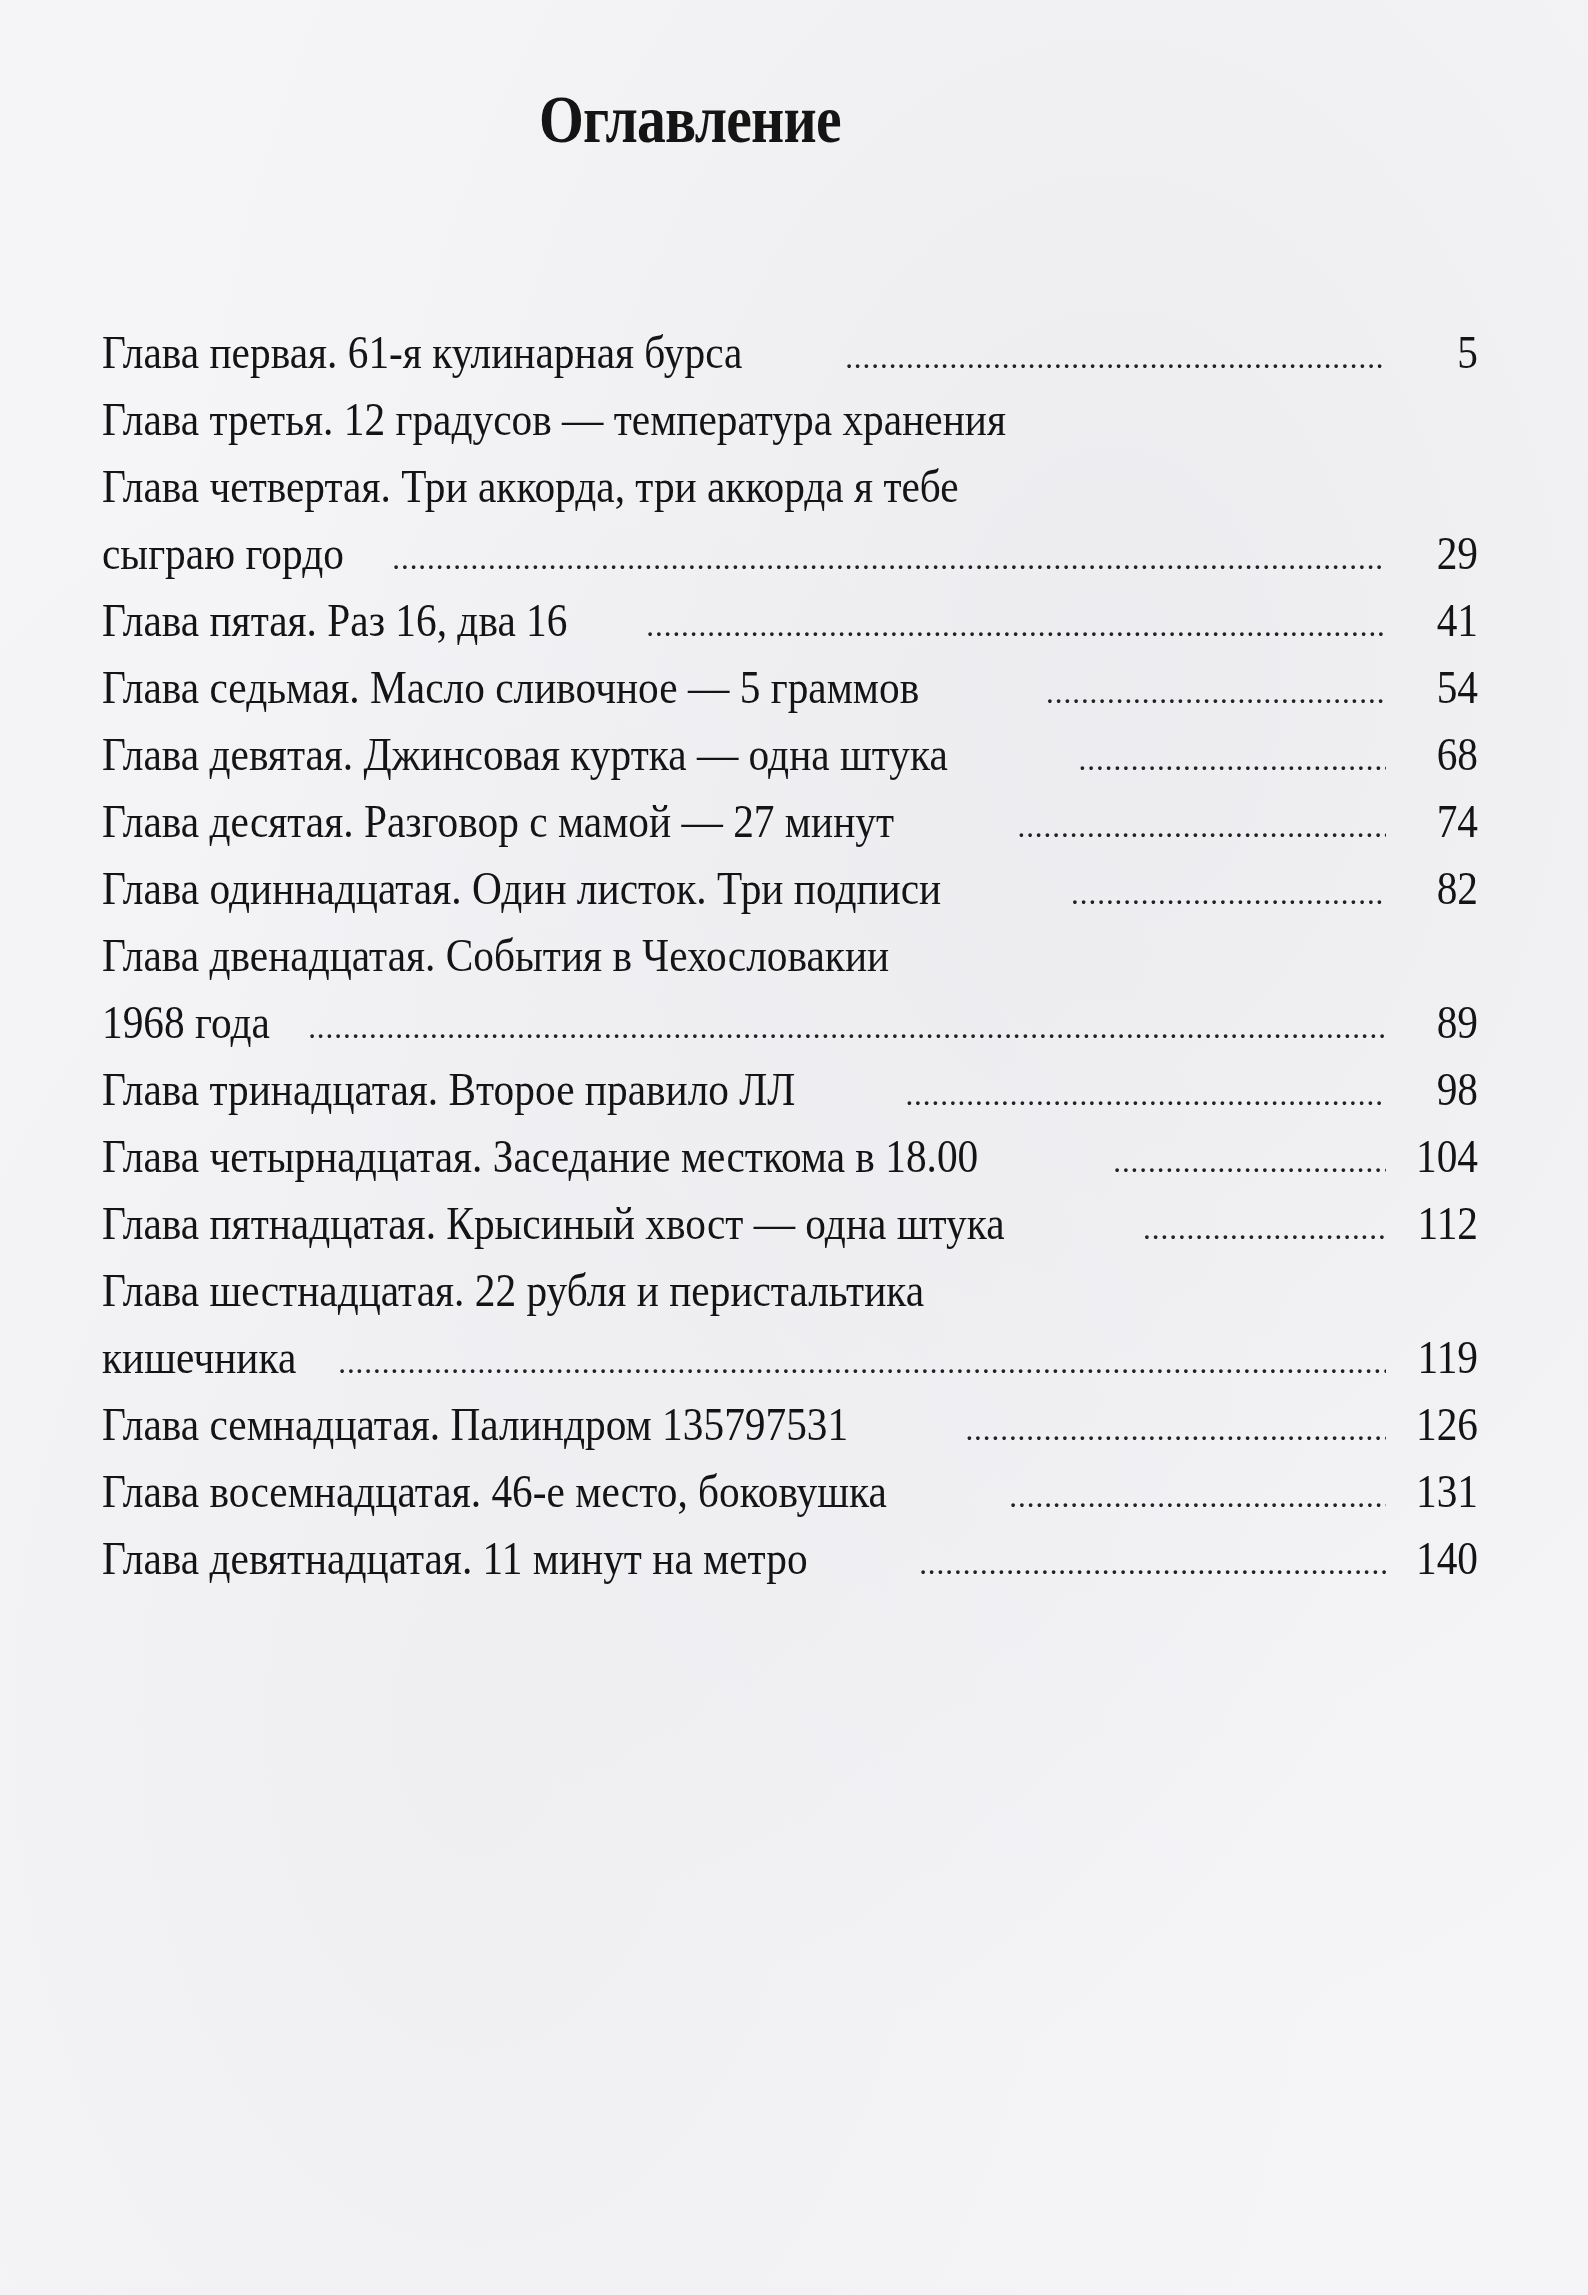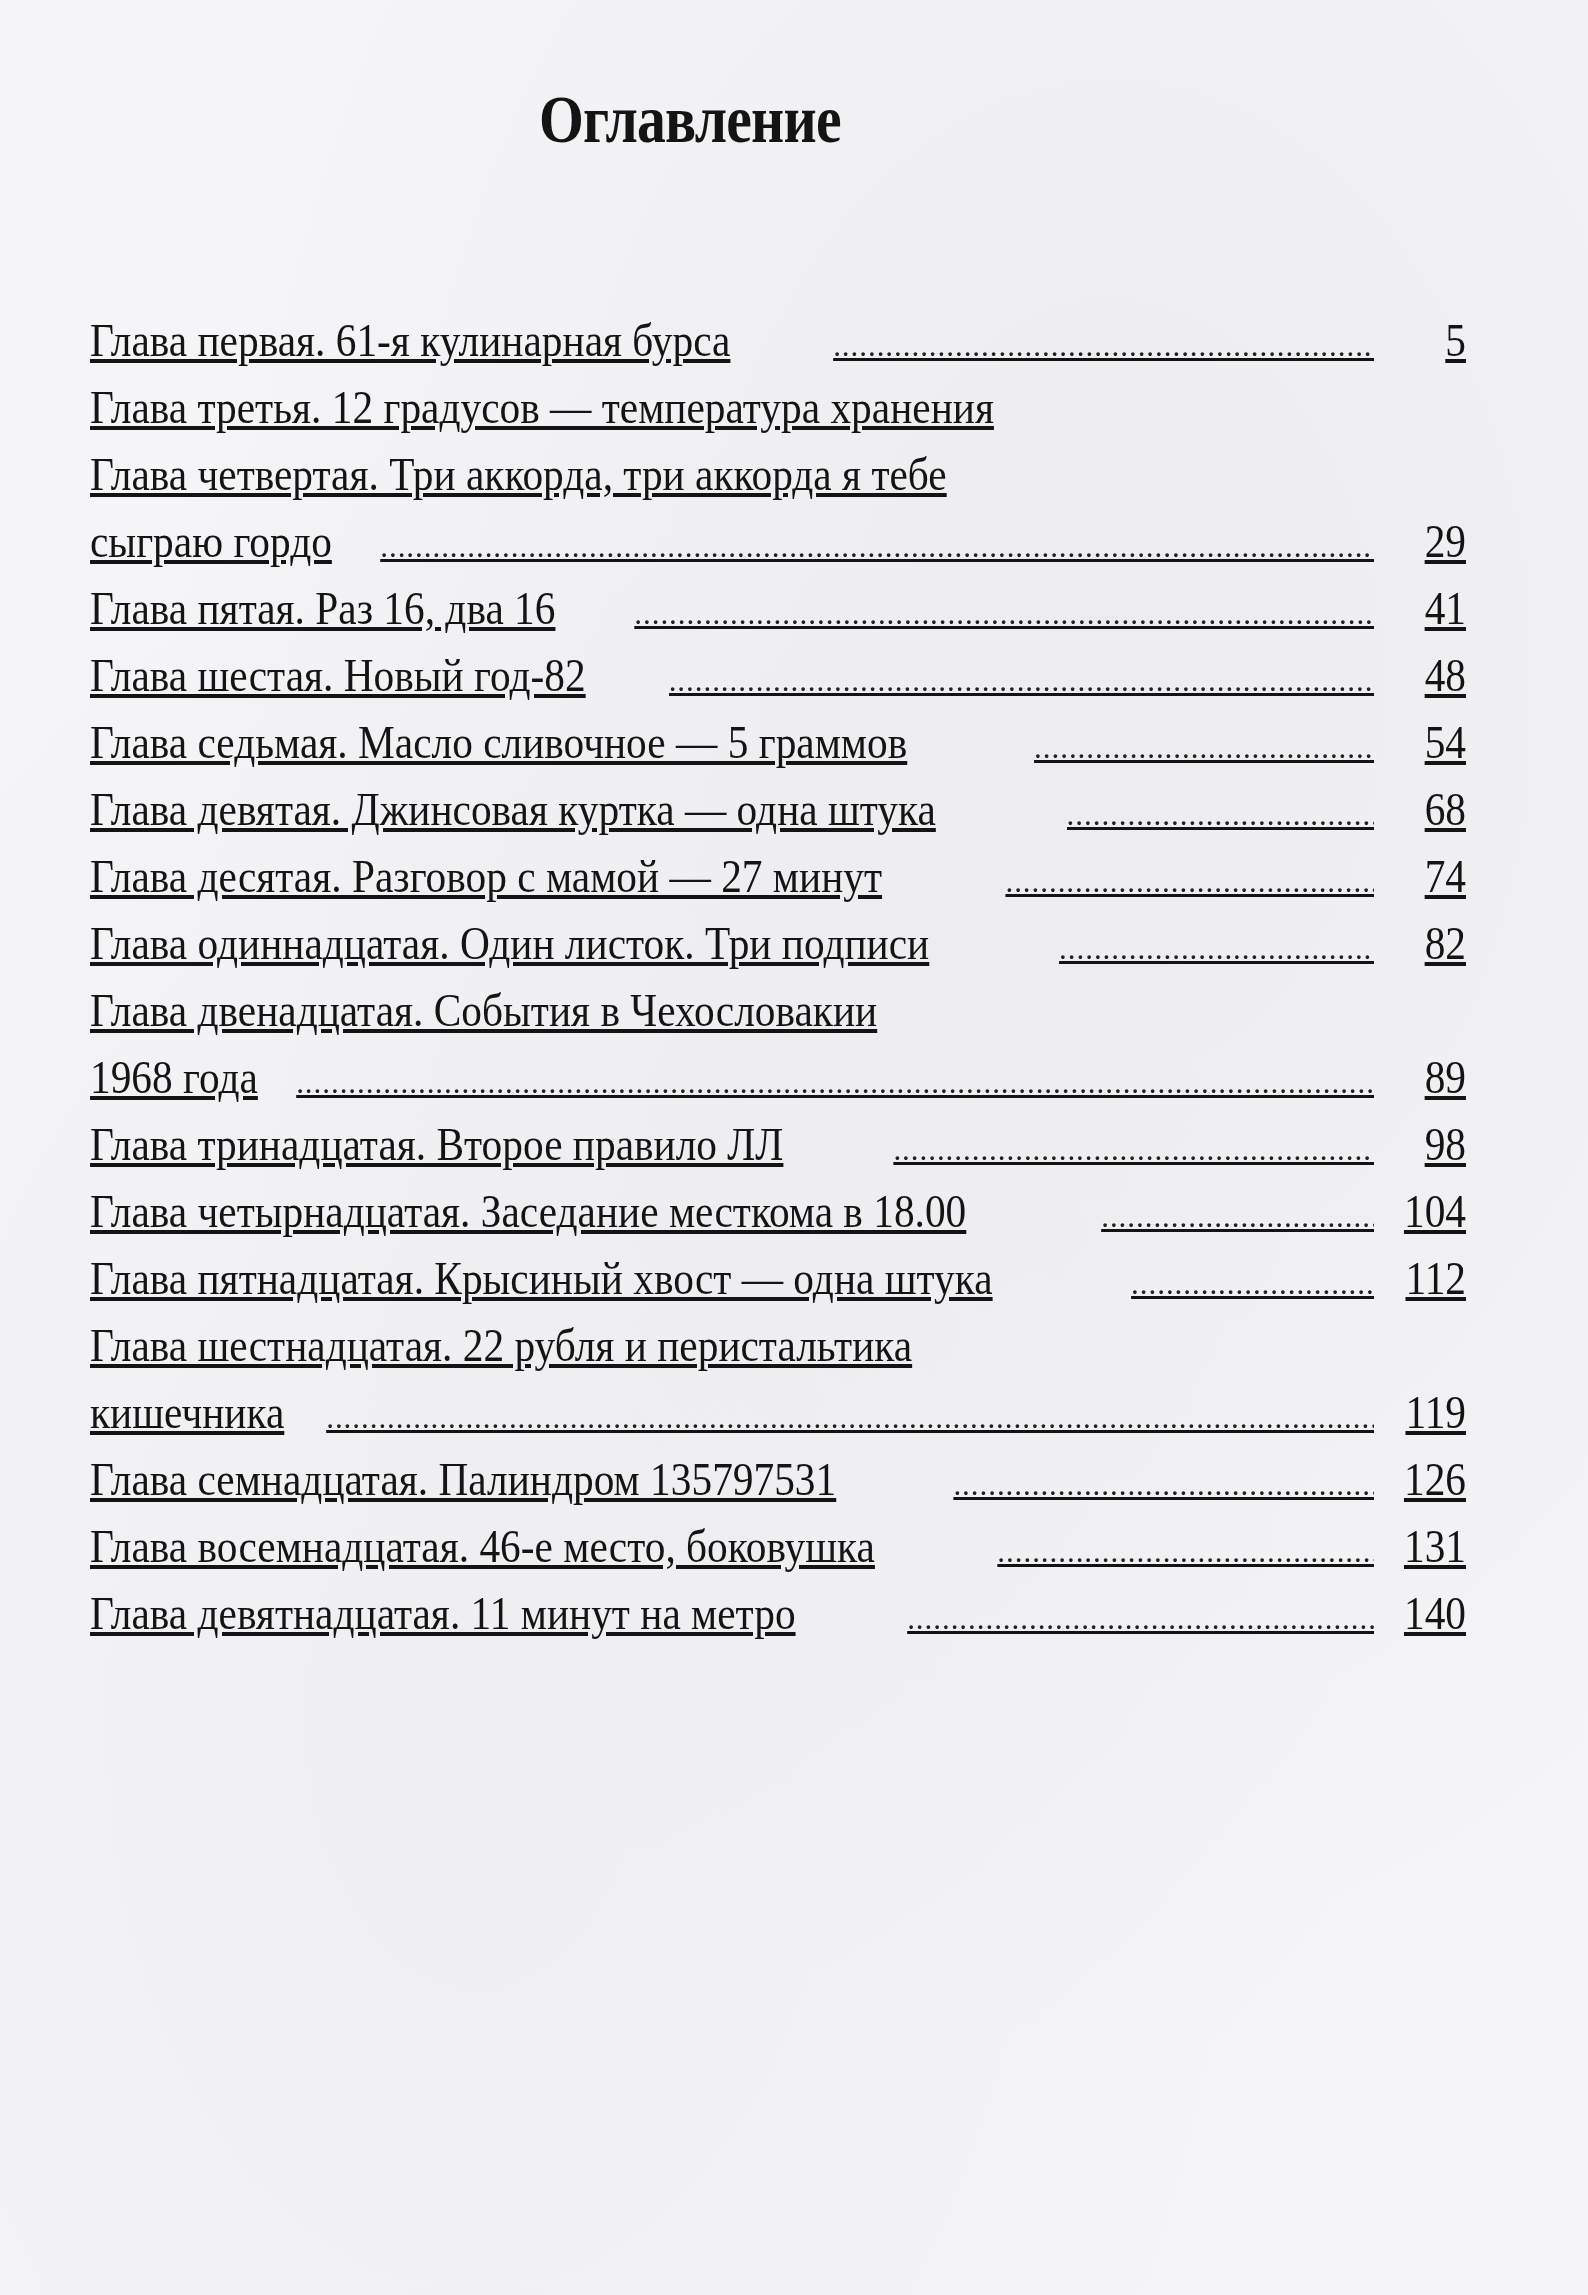--- a/index.html
+++ b/index.html
@@ -30,23 +30,22 @@
       letter-spacing: -0.9px;
       transform: scaleX(0.86);
       transform-origin: 686px 0;
       margin: 0;
     }
     .toc {
       position: absolute;
       top: 307px;
       left: 90px;
       width: 1376px;
-      margin: 0; padding: 0;
+      margin: 12px; padding: 0;
       list-style: none;
-      text-decoration: underline;
     }
     .line {
       display: flex;
       align-items: baseline;
       height: 67px;
       font-size: 47px;
       line-height: 67px;
       white-space: nowrap;
     }
     .line .text {
@@ -113,27 +112,20 @@
   </li>
 
   <li class="entry">
     <div class="line">
         <span class="text">Глава пятая.  Раз 16, два 16</span>
         <span class="dots"></span>
         <span class="page">41</span>
       </div>
   </li>
 
-  <li class="entry">
-    <div class="line">
-        <span class="text">Глава шестая.  Новый год-82</span>
-        <span class="dots"></span>
-        <span class="page">48</span>
-      </div>
-  </li>
 
   <li class="entry">
     <div class="line">
         <span class="text">Глава седьмая.  Масло сливочное — 5 граммов</span>
         <span class="dots"></span>
         <span class="page">54</span>
       </div>
   </li>
 
 

